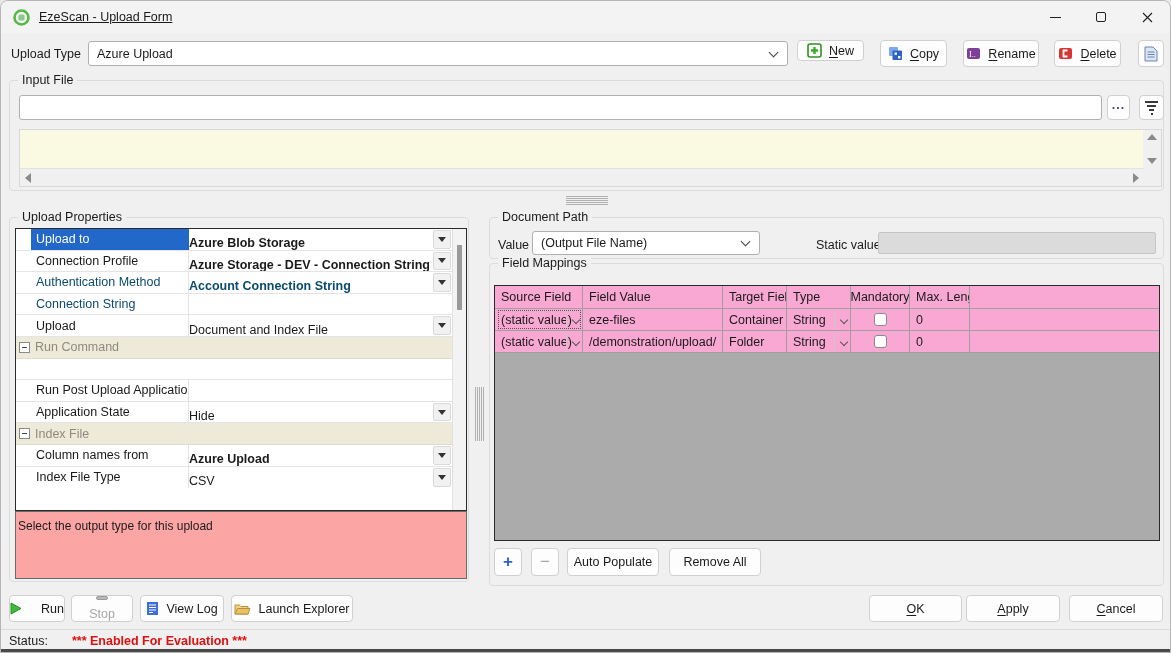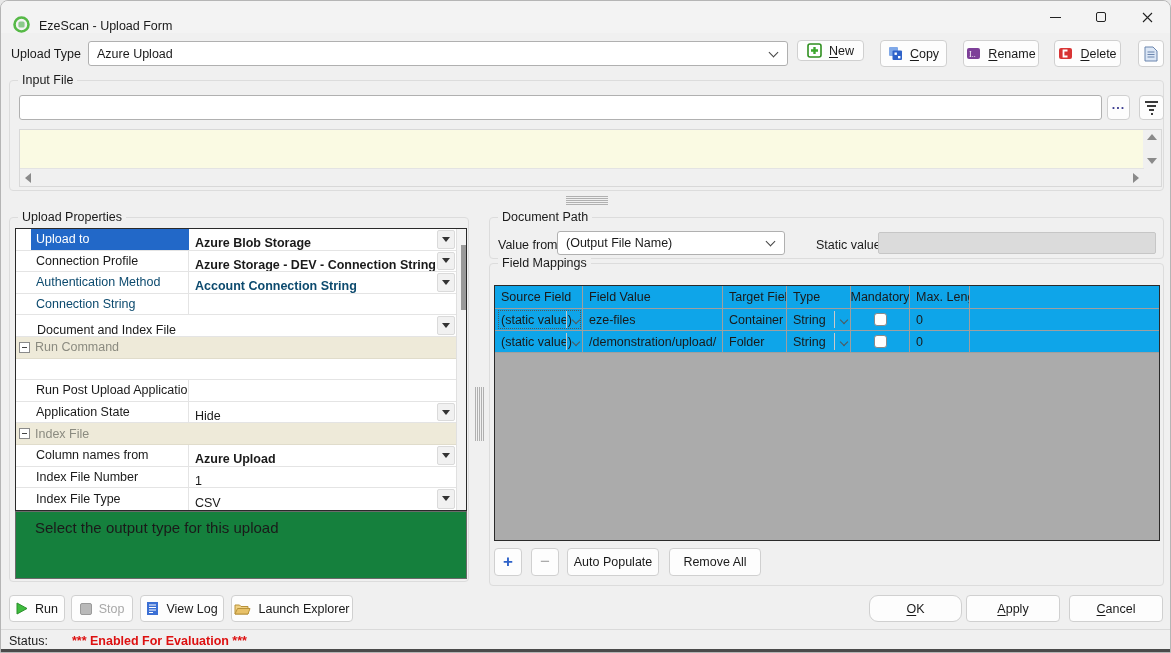--- a/index.html
+++ b/index.html
@@ -5,21 +5,21 @@
   * { margin:0; padding:0; box-sizing:border-box; }
   html,body { width:1171px; height:653px; font-family:"Liberation Sans", sans-serif; }
   body { background:#e8e8e8; }
   .window {
     position:relative; width:1171px; height:653px;
     background:var(--bg, #f0f0f0);
     border:1px solid #b5b5b5; border-radius:8px 8px 0 0; overflow:hidden;
     font-size:12.5px; color:#1a1a1a;
   }
   
-  .titlebar { position:absolute; left:0; top:0; width:100%; height:32px; background:#f3f3f3; display:flex; align-items:flex-end; }
+  .titlebar { position:absolute; left:0; top:0; width:100%; height:32px; background:#f3f3f3; display:flex; align-items:center;text-decoration:underline; }
   .app-icon { width:17px; height:17px; margin-left:12px; }
   .title-text { margin-left:9px; font-size:12.5px; color:#1a1a1a; }
   .win-controls { position:absolute; right:0; top:0; height:32px; display:flex; }
   .win-btn { width:46px; height:32px; display:flex; align-items:center; justify-content:center; }
   
   .btn {
     background:#fdfdfd; border:1px solid #d0d0d0; border-radius:4px;
     display:flex; align-items:center; justify-content:center; gap:7px;
     font-size:12.5px; color:#1a1a1a;
   }
@@ -47,35 +47,35 @@
   .h-grip { position:absolute; left:565px; top:195px; width:42px; height:9px;
     background:repeating-linear-gradient(#b0b0b0 0 1px, transparent 1px 2px); }
   .v-grip { position:absolute; left:474px; top:386px; width:9px; height:54px;
     background:repeating-linear-gradient(90deg,#b0b0b0 0 1px, transparent 1px 2px); }
   
   .pgrid { position:absolute; left:14px; top:227px; width:452px; height:283px; background:#fff; border:1.5px solid #2a2a2a; display:flex; }
   .pgrid-rows { flex:1; display:flex; flex-direction:column; }
   .prow { height:21.6px; display:flex; align-items:stretch; border-bottom:1px solid #e4e4e4; background:#fff; }
   .pindent { width:15px; }
   .pname { width:158px; border-right:1px solid #e4e4e4; display:flex; align-items:center; padding-left:5px; white-space:nowrap; overflow:hidden; }
-  .pval { flex:1; display:flex; align-items:center; padding-left:6px; white-space:nowrap; overflow:hidden;margin-top:8px; }
+  .pval { flex:1; display:flex; align-items:center; white-space:nowrap; overflow:hidden;margin-top:8px; }
   .pbtn { width:18px; margin:1px; background:#f1f1f1; border:1px solid #dadada; border-radius:2px; display:flex; align-items:center; justify-content:center; }
   .pbtn::after { content:""; width:0; height:0; border-left:4px solid transparent; border-right:4px solid transparent; border-top:5px solid #333; }
   .prow.selected .pname { background:var(--accent,#2268c8); color:#fff; border-right-color:var(--accent,#2268c8); }
   .prow.bold .pval { font-weight:bold; }
   .prow.dim .pname, .prow.dim .pval { color:#0c4a6e; }
   .pgroup { height:21.6px; display:flex; align-items:center; background:var(--groupband,#eeead9); border-bottom:1px solid #e0dccb; color:#8b8b80; }
   .toggle-box { width:11px; height:11px; border:1px solid #8a8a8a; background:#fff; margin:0 5px 0 3px; position:relative; flex:none; }
   .toggle-box::after { content:""; position:absolute; left:2px; right:2px; top:4px; height:1px; background:#444; }
   .pgrid-sb { width:14px; background:#f3f3f3; border-left:1px solid #e0e0e0; position:relative; }
   .pgrid-sb .thumb { position:absolute; left:4px; width:5px; top:16px; height:65px; background:#9a9a9a; }
-  .pgrid-desc { position:absolute; left:14px; top:510px; width:452px; height:68px; background:#15803d; border:1px solid #6a6a6a; padding:7px 19px; font-size:15px; }
+  .pgrid-desc { position:absolute; left:14px; top:510px; width:452px; height:68px; background:#fca5a5; border:1px solid #6a6a6a; padding:7px 2px; font-size:12px; }
   
   .fm-table { position:absolute; left:493px; top:284px; width:666px; height:256px; background:#ababab; border:1.5px solid #2a2a2a; }
-  .fm-row { display:flex; height:22px; background:#0ea5e9; border-bottom:1px solid #9f9f9f; }
+  .fm-row { display:flex; height:22px; background:#f9a8d4; border-bottom:1px solid #9f9f9f; }
   .fm-row.header { height:23px; }
   .fm-cell { border-right:1px solid #9f9f9f; display:flex; align-items:center; padding-left:6px; white-space:nowrap; overflow:hidden; }
   .c1{width:88px;} .c2{width:140px;} .c3{width:64px;} .c4{width:64px;} .c5{width:59px; justify-content:center; padding-left:0;} .c6{width:60px;} .c7{flex:1; border-right:none;}
   .cellcombo { flex:1; height:100%; display:flex; align-items:center; position:relative; }
   .cellcombo .cc-chev { position:absolute; right:3px; width:6px; height:6px; border-right:1.2px solid #555; border-bottom:1.2px solid #555; transform:rotate(45deg); }
   .cellcombo .cc-sep { position:absolute; right:15px; top:2px; bottom:2px; width:1px; background:#c9c9c9; }
   .cellcombo.focus { outline:1px dotted #555; outline-offset:-2px; }
   .checkbox { width:13px; height:13px; border:1px solid #8a8a8a; border-radius:3px; background:#fff; }
   
   .mini { flex:none; }
@@ -209,20 +209,21 @@
         <div class="pname">Authentication Method</div>
         <div class="pval">Account Connection String</div>
         <div class="pbtn"></div>
       </div>
       <div class="prow bold dim">
         <div class="pindent"></div>
         <div class="pname">Connection String</div>
       </div>
       <div class="prow">
         <div class="pindent"></div>
+        <div class="pname">Upload</div>
         <div class="pval">Document and Index File</div>
         <div class="pbtn"></div>
       </div>
       <div class="pgroup">
         <span class="toggle-box"></span>
         <span>Run Command</span>
       </div>
       <div class="prow">
         <div class="pindent"></div>
         <div class="pval"></div>
@@ -241,44 +242,39 @@
       <div class="pgroup">
         <span class="toggle-box"></span>
         <span>Index File</span>
       </div>
       <div class="prow bold">
         <div class="pindent"></div>
         <div class="pname">Column names from</div>
         <div class="pval">Azure Upload</div>
         <div class="pbtn"></div>
       </div>
-      <div class="prow">
-        <div class="pindent"></div>
-        <div class="pname">Index File Number</div>
-        <div class="pval">1</div>
-      </div>
       <div class="prow" style="border-bottom:none;">
         <div class="pindent"></div>
         <div class="pname">Index File Type</div>
         <div class="pval">CSV</div>
         <div class="pbtn"></div>
       </div>
     </div>
     <div class="pgrid-sb">
         <div class="thumb"></div>
       </div>
   </div>
 
   <div class="pgrid-desc">Select the output type for this upload</div>
 
   <div class="groupbox" style="left:488px; top:216px; width:675px; height:42px;">
     <span class="gb-label">Document Path</span>
   </div>
   <span class="lbl" style="left:497px; top:237px;">Value from</span>
-  <div class="combo" style="position:absolute; left:556px; top:230px; width:228px; height:24px;">
+  <div class="combo" style="position:absolute; left:531px; top:230px; width:228px; height:24px;">
     <span>(Output File Name)</span>
     <span class="chev"></span>
   </div>
   <span class="lbl" style="left:815px; top:237px;">Static value</span>
   <input style="position: absolute; left: 877px; top: 231px; width: 278px; height: 22px; background: rgb(219, 219, 219); border: 1px solid rgb(198, 198, 198); border-radius: 2px;" disabled="" value="">
 
   <div class="groupbox" style="left:488px; top:262px; width:675px; height:323px;">
     <span class="gb-label">Field Mappings</span>
   </div>
 
@@ -346,46 +342,46 @@
   <div class="btn disabled" style="position:absolute; left:530px; top:547px; width:28px; height:28px; font-size:17px;">
     <span>−</span>
   </div>
   <div class="btn" style="position:absolute; left:566px; top:547px; width:92px; height:28px;">
     <span>Auto Populate</span>
   </div>
   <div class="btn" style="position:absolute; left:668px; top:547px; width:92px; height:28px;">
     <span>Remove All</span>
   </div>
 
-  <div class="btn" style="position:absolute; left:8px; top:594px; width:56px; height:27px;">
+  <div class="btn" style="position:absolute; left:8px; top:594px; width:56px; height:27px;justify-content:space-between;">
     <svg width="12" height="13" viewBox="0 0 12 13">
         <path d="M1 1 L11 6.5 L1 12 Z" fill="#3dbb3d" stroke="#2a8f2a" stroke-width="1"></path>
       </svg>
     <span>Run</span>
   </div>
-  <div class="btn disabled" style="position:absolute; left:70px; top:594px; width:62px; height:27px;">
+  <div class="btn disabled" style="position:absolute; left:70px; top:594px; width:62px; height:27px;flex-direction:column;">
     <span style="width:12px; height:12px; background:#b9b9b9; border:1px solid #9a9a9a; border-radius:2px;"></span>
     <span>Stop</span>
   </div>
   <div class="btn" style="position:absolute; left:139px; top:594px; width:84px; height:27px;">
     <svg width="13" height="15" viewBox="0 0 13 15">
       <path d="M1 1 H12 V14 H1 Z" fill="#3b6fd4"></path>
       <path d="M3 4 H10 M3 6.5 H10 M3 9 H10 M3 11.5 H7" stroke="#fff" stroke-width="1.1"></path>
     </svg>
     <span>View Log</span>
   </div>
   <div class="btn" style="position:absolute; left:230px; top:594px; width:122px; height:27px;">
     <svg width="17" height="14" viewBox="0 0 17 14">
       <path d="M1 3 L1 12 L14 12 L14 4.5 L7 4.5 L5.5 3 Z" fill="#f0d083" stroke="#b8923a" stroke-width="1"></path>
       <path d="M1 12 L3.5 6.5 L16 6.5 L14 12 Z" fill="#e8c168" stroke="#b8923a" stroke-width="1"></path>
     </svg>
     <span>Launch Explorer</span>
   </div>
 
-  <div class="btn" style="position:absolute; left:868px; top:594px; width:93px; height:27px;border-radius:9px;">
+  <div class="btn" style="position:absolute; left:868px; top:594px; width:93px; height:27px;">
     <span><span class="u">O</span><span>K</span></span>
   </div>
   <div class="btn" style="position:absolute; left:965px; top:594px; width:94px; height:27px;">
     <span><span class="u">A</span><span>pply</span></span>
   </div>
   <div class="btn" style="position:absolute; left:1068px; top:594px; width:94px; height:27px;">
     <span><span class="u">C</span><span>ancel</span></span>
   </div>
 
   <div class="statusbar">

